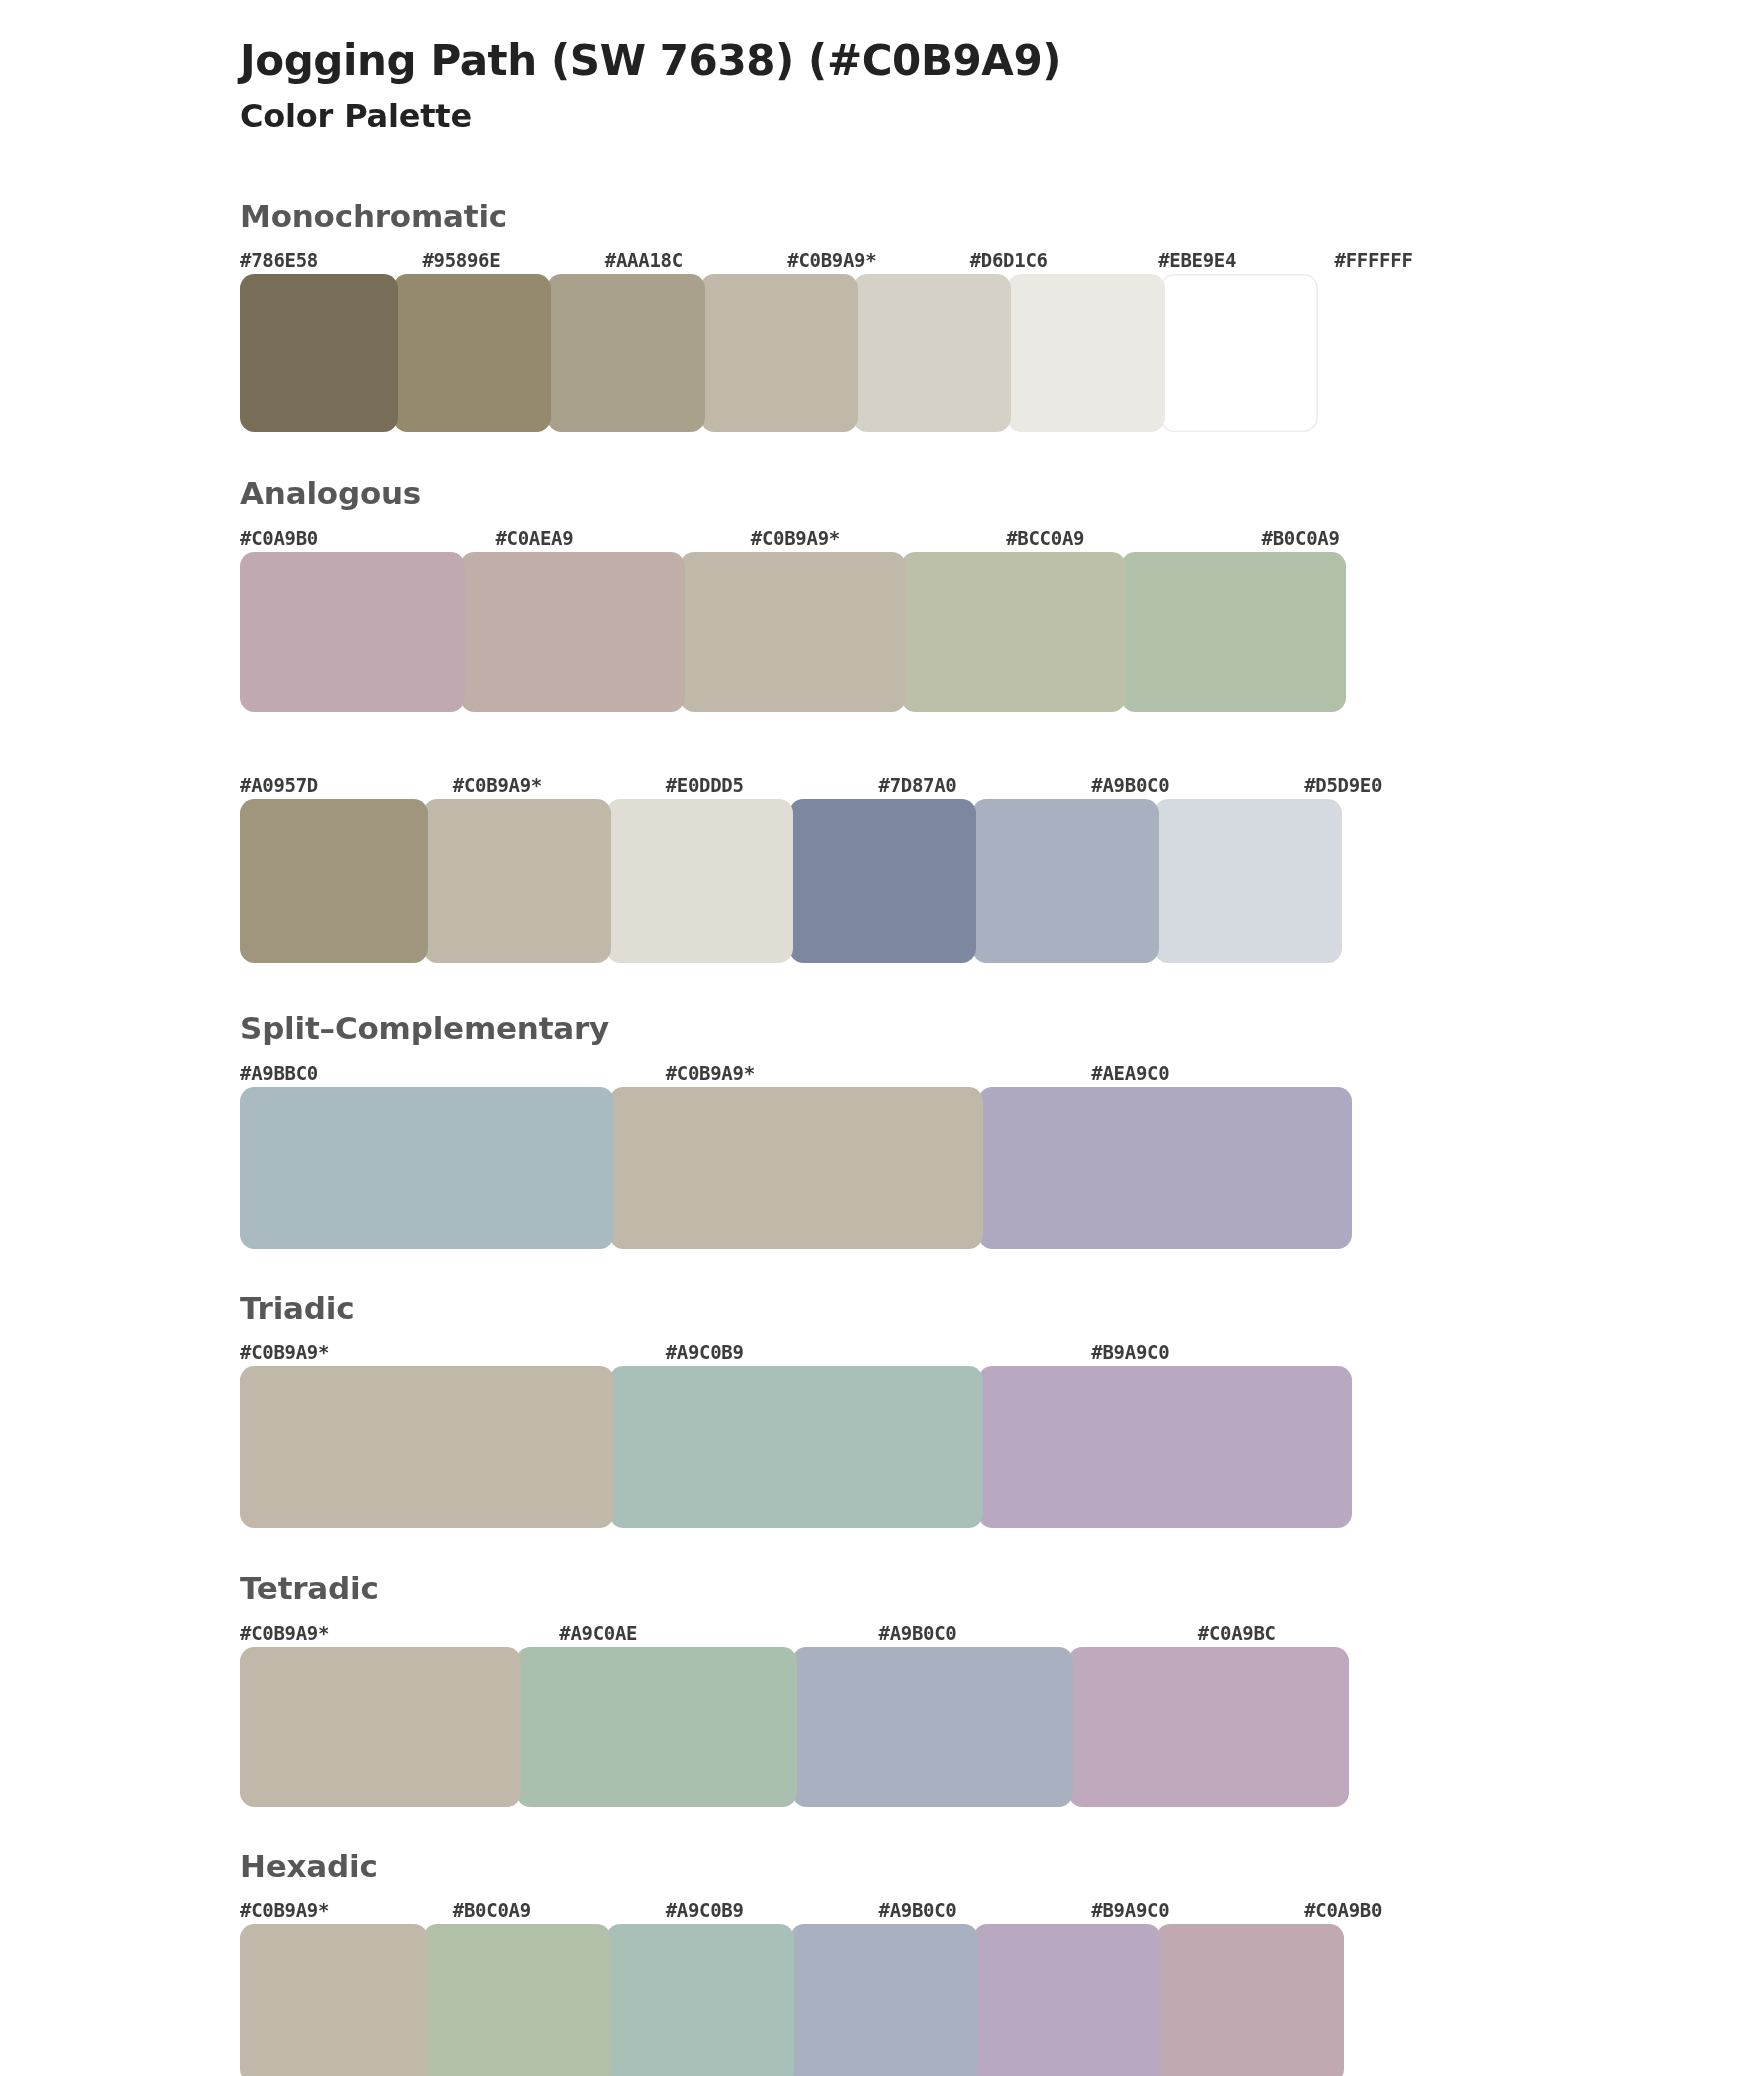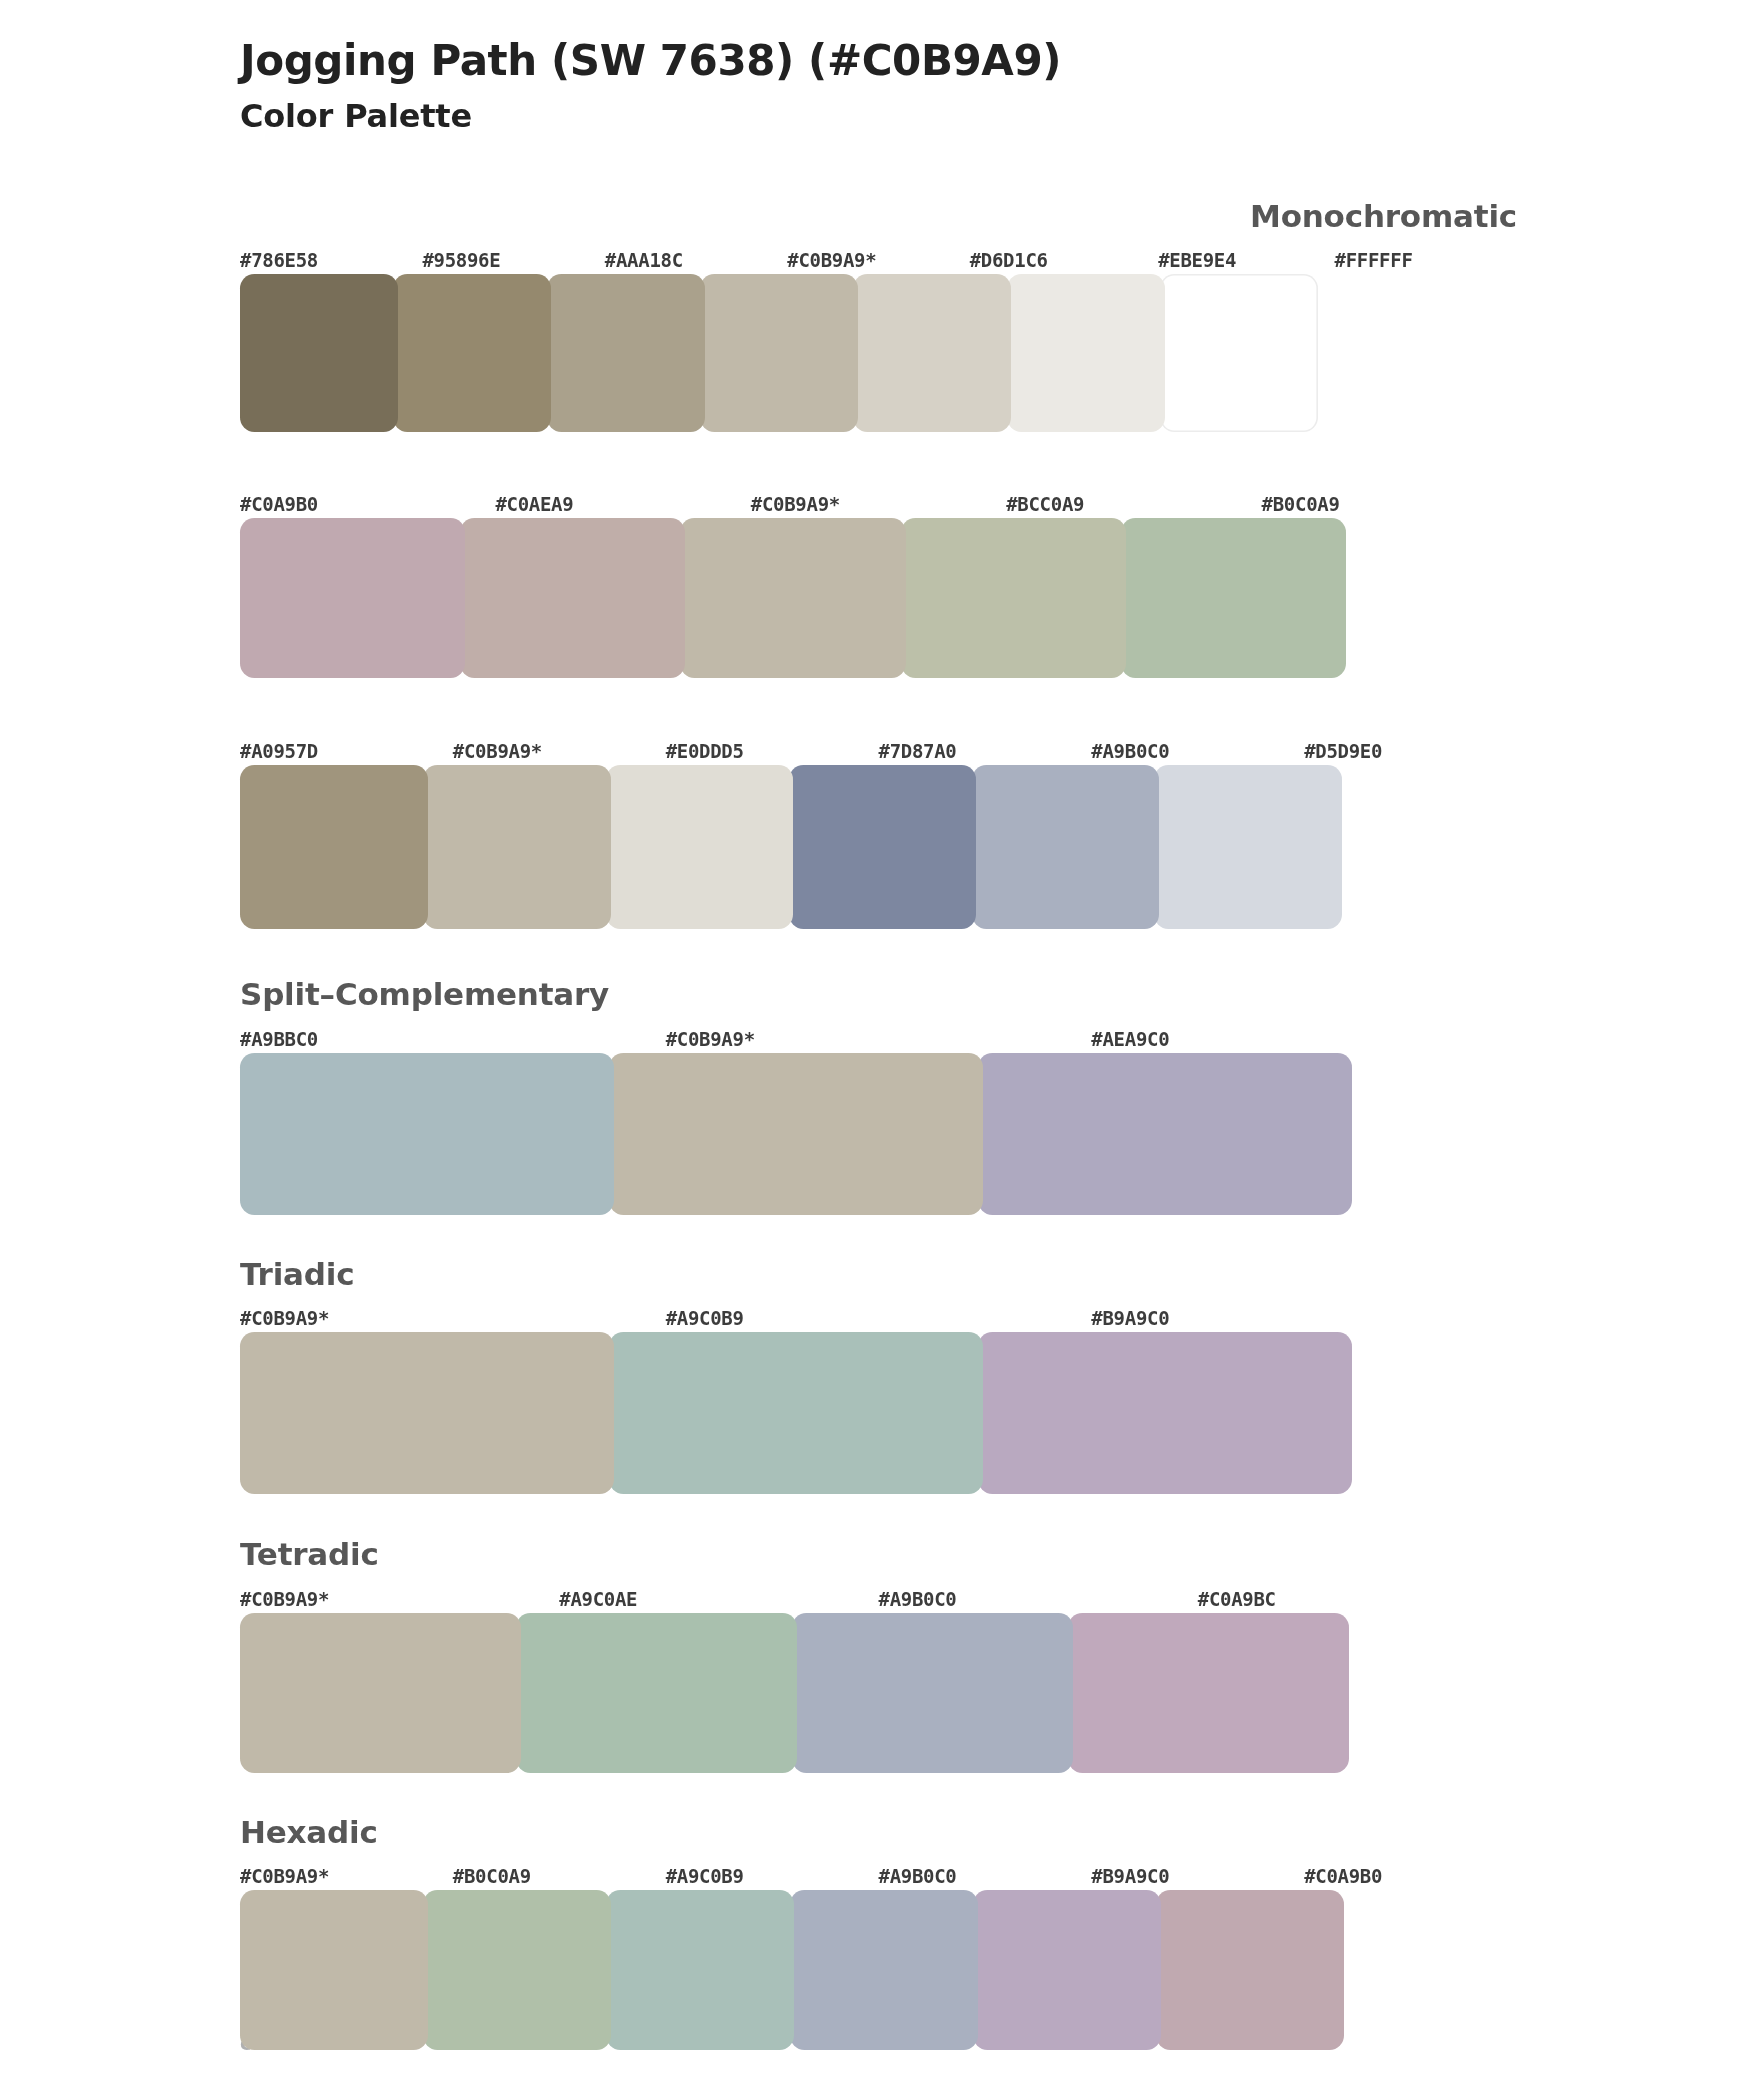--- a/index.html
+++ b/index.html
@@ -89,21 +89,21 @@
     position: relative;
   }
   .swatch:last-child {
     margin-right: 0;
   }
   .swatch.outlined {
     box-shadow: inset 0 0 0 1.6px #ececec;
   }
 
   
-  #section-monochromatic { padding-top: 64px; text-align: right; }
+  #section-monochromatic { padding-top: 64px; }
   #section-monochromatic .swatch-bar { height: 158px; width: 1078px; }
 
   #section-analogous { padding-top: 44px; }
   #section-analogous .swatch-bar { height: 160px; width: 1106px; }
 
   #section-complementary { padding-top: 46px; }
   #section-complementary .swatch-bar { height: 164px; width: 1102px; }
 
   #section-split-complementary { padding-top: 48px; }
   #section-split-complementary .swatch-bar { height: 162px; width: 1112px; }
@@ -154,20 +154,21 @@
           <div class="swatch" title="#786E58" style="background: rgb(120, 110, 88); z-index: 7;"></div>
           <div class="swatch" title="#95896E" style="background: rgb(149, 137, 110); z-index: 6;"></div>
           <div class="swatch" title="#AAA18C" style="background: rgb(170, 161, 140); z-index: 5;"></div>
           <div class="swatch" title="#C0B9A9*" style="background: rgb(192, 185, 169); z-index: 4;"></div>
           <div class="swatch" title="#D6D1C6" style="background: rgb(214, 209, 198); z-index: 3;"></div>
           <div class="swatch" title="#EBE9E4" style="background: rgb(235, 233, 228); z-index: 2;"></div>
           <div class="swatch outlined" title="#FFFFFF" style="background: rgb(255, 255, 255); z-index: 1;"></div>
         </div>
       </div>
       <div class="section" id="section-analogous">
+        <h3 class="section-title">Analogous</h3>
         <div class="labels-row">
           <span class="swatch-label" style="left: 0%;">#C0A9B0</span>
           <span class="swatch-label" style="left: 20%;">#C0AEA9</span>
           <span class="swatch-label" style="left: 40%;">#C0B9A9*</span>
           <span class="swatch-label" style="left: 60%;">#BCC0A9</span>
           <span class="swatch-label" style="left: 80%;">#B0C0A9</span>
         </div>
         <div class="swatch-bar">
           <div class="swatch" title="#C0A9B0" style="background: rgb(192, 169, 176); z-index: 5;"></div>
           <div class="swatch" title="#C0AEA9" style="background: rgb(192, 174, 169); z-index: 4;"></div>

